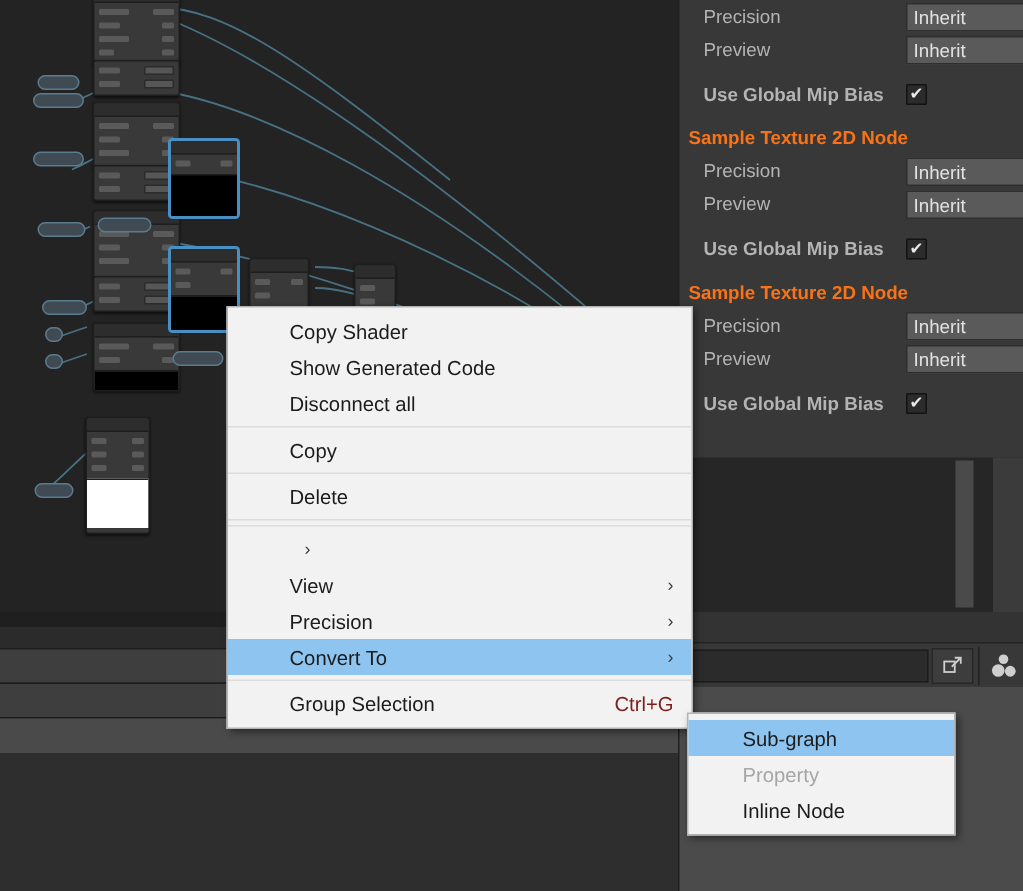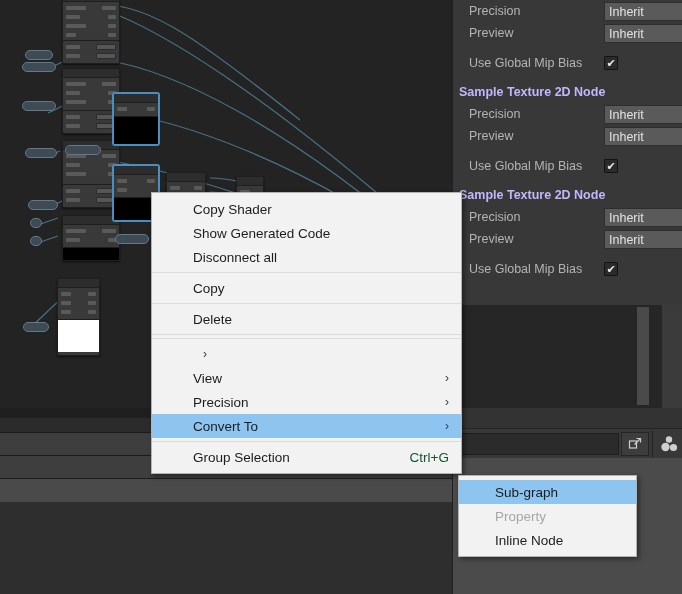--- a/index.html
+++ b/index.html
@@ -58,31 +58,31 @@
   
   .inspector {
     position: absolute; left: 452px; top: 0; width: 230px; height: 330px;
     background: #383838;
     border-left: 1px solid #202020;
     padding-top: 0px;
     color: #b4b4b4;
     font-size: 12.5px;
   }
   .insp-head {
-    font-weight: bold; color: #c4b5fd; font-size: 12.5px;
+    font-weight: bold; color: #f97316; font-size: 12.5px;
     padding: 3px 0 3px 6px; line-height: 15px;
   }
   .insp-row {
     display: flex; align-items: center; min-height: 22px;
     padding-left: 16px; padding-right: 0px;
   }
   .insp-label {
     flex: 0 0 135px; color: #b4b4b4; font-size: 12.5px; line-height: 17px;
   }
-  .insp-label.two { line-height: 17px; }
+  .insp-label.two { line-height: 17px; font-weight: bold; }
   .dropdown {
     background: #5a5a5a; color: #e2e2e2;
     font-size: 12.5px; line-height: 19px;
     height: 19px; min-width: 92px;
     padding-left: 4px;
     border: 1px solid #2e2e2e;
     white-space: nowrap; overflow: hidden;
   }
   .checkbox {
     width: 14px; height: 14px; background: #2b2b2b;
@@ -126,37 +126,37 @@
   }
   .tb-sep { width: 1px; height: 26px; background: #222; margin: 0 3px; }
   .tb-icon2 { width: 26px; height: 24px; display:flex; align-items:center; justify-content:center; }
   .toolbar-under {
     position: absolute; left: 452px; top: 458px; width: 230px; height: 136px;
     background: #4b4b4b; border-left: 1px solid #202020;
   }
 
   
   .ctxmenu {
-    position: absolute; left: 151px; top: 192px;
+    position: absolute; left: 151px; top: 204px;
     width: 311px;
     background: #f2f2f2;
     border: 1px solid #b3b3b3;
     box-shadow: 2px 2px 5px rgba(0,0,0,.45);
     padding: 4px 0 4px 0;
     font-size: 13.5px;
     color: #1c1c1c;
     z-index: 50;
   }
   .mi {
     display: flex; align-items: center;
     height: 24px; padding: 0 12px 0 41px;
     position: relative; white-space: nowrap;
   }
   .mi .mlabel { flex: 1; }
-  .mi .maccel { color: #14532d; font-size: 13.5px; padding-left: 18px; }
+  .mi .maccel { color: #7f1d1d; font-size: 13.5px; padding-left: 18px; }
   .mi .marrow {
     font-size: 12px; color: #3a3a3a; padding-left: 10px;
   }
   .mi.disabled .mlabel, .mi.disabled .maccel { color: #a6a6a6; }
   .mi.hl { background: #8ec5f0; }
   .msep { height: 1px; background: #dcdcdc; margin: 3px 0; }
 
   
   .submenu {
     position: absolute; left: 458px; top: 475px;

